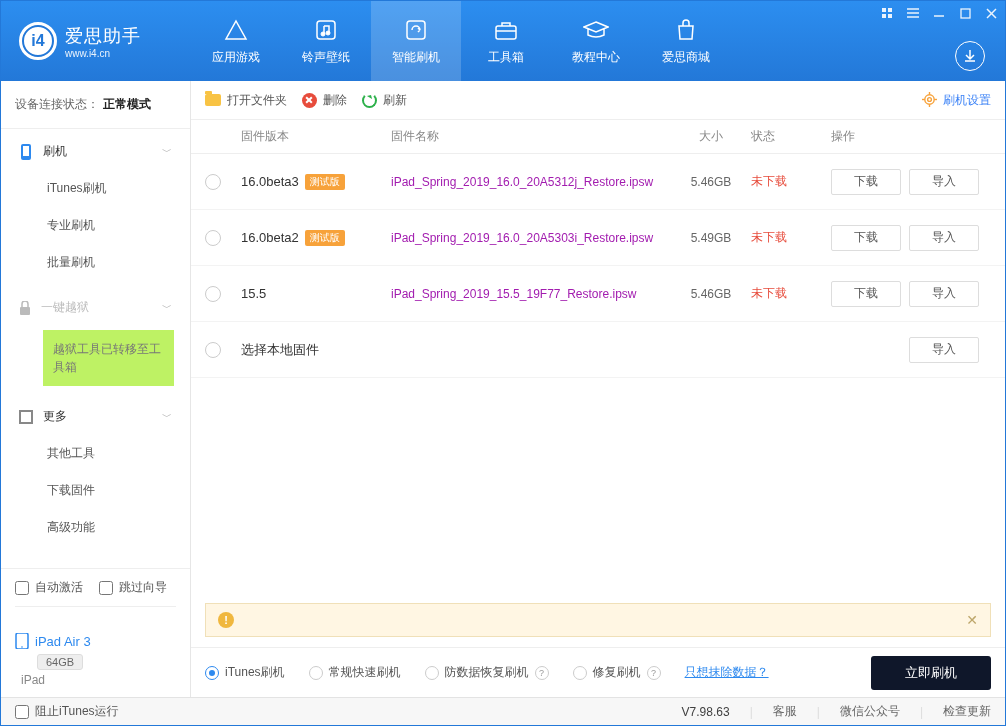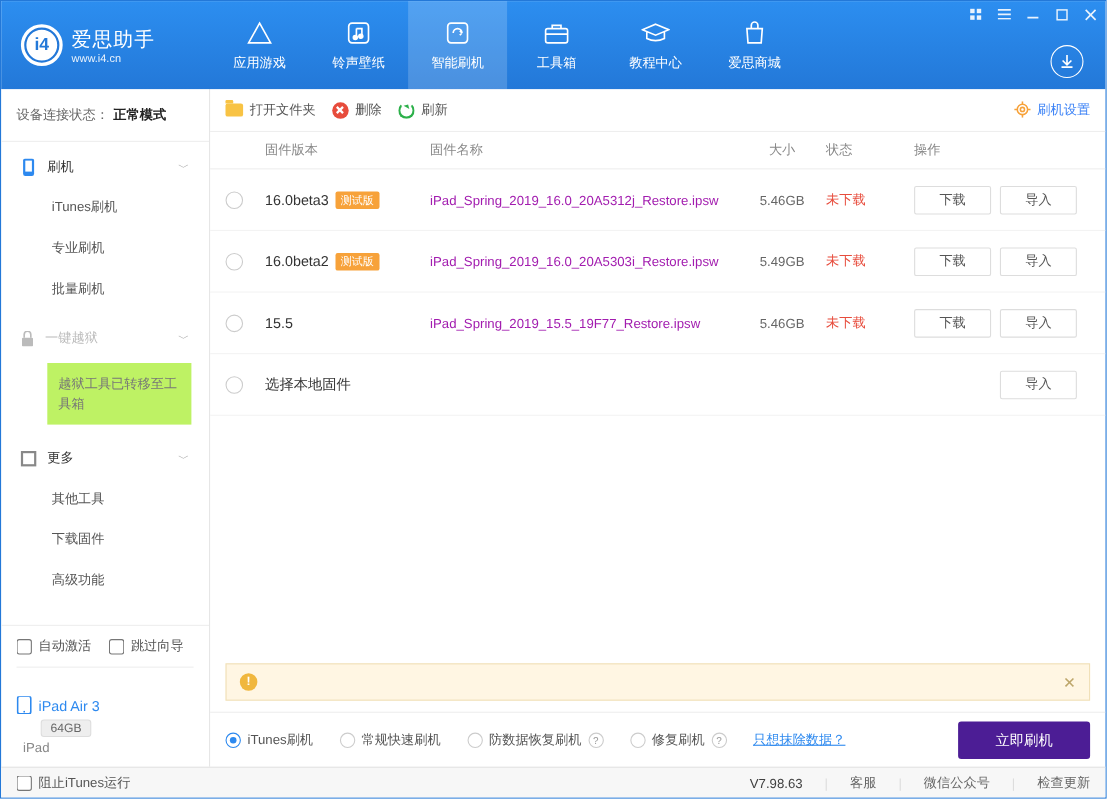--- a/index.html
+++ b/index.html
@@ -91,21 +91,21 @@
 .warn .x { margin-left: auto; color: #bda66a; cursor: pointer; font-size: 14px; }
 
 
 .optbar { height: 50px; border-top: 1px solid #eee; display: flex; align-items: center; padding: 0 14px; gap: 24px; }
 .opt { display: flex; align-items: center; gap: 6px; color: #555; cursor: pointer; }
 .opt .r { width: 14px; height: 14px; border: 1.5px solid #ccc; border-radius: 50%; display: flex; align-items: center; justify-content: center; }
 .opt .r.on { border-color: #2d89ef; }
 .opt .r.on::after { content: ""; width: 6px; height: 6px; background: #2d89ef; border-radius: 50%; }
 .opt .q { width: 14px; height: 14px; border: 1px solid #ccc; border-radius: 50%; display: flex; align-items: center; justify-content: center; font-size: 9px; color: #999; }
 .optbar .link { color: #2d89ef; text-decoration: underline; cursor: pointer; }
-.flash-btn { margin-left: auto; width: 120px; height: 34px; background: #4c1d95; color: #fff; border: none; border-radius: 3px; font-size: 13px; cursor: pointer; }
+.flash-btn { margin-left: auto; width: 120px; height: 34px; background: #0f172a; color: #fff; border: none; border-radius: 3px; font-size: 13px; cursor: pointer; }
 
 
 .footer { height: 28px; background: #f7f7f7; border-top: 1px solid #e3e3e3; display: flex; align-items: center; padding: 0 14px; font-size: 12px; color: #666; gap: 20px; }
 .footer .fitem { cursor: pointer; }
 .spacer { flex: 1; }
 </style>
 </head>
 <body>
 
 <div class="titlebar">

